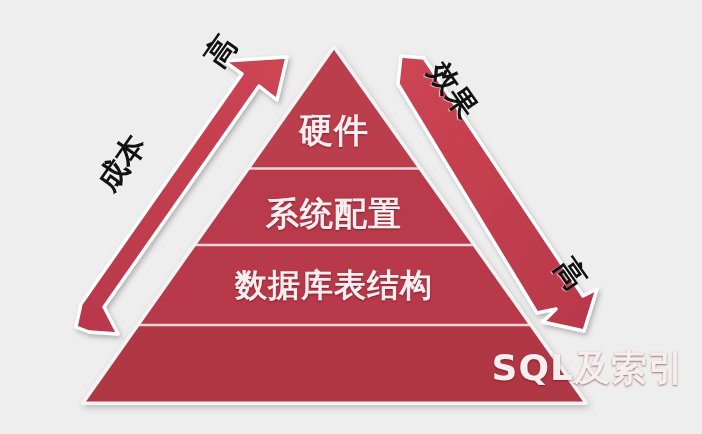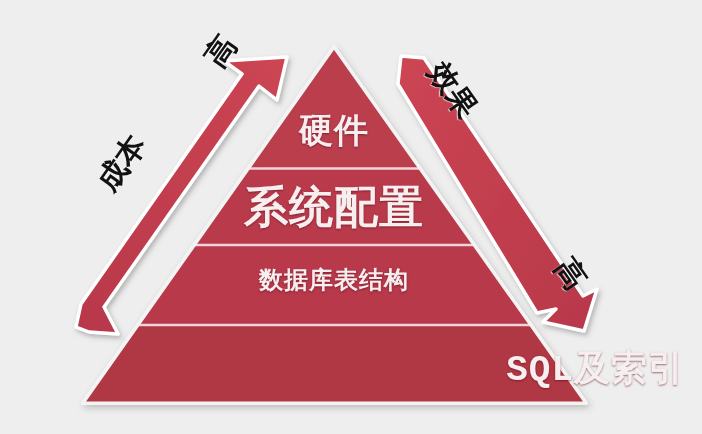--- a/index.html
+++ b/index.html
@@ -29,36 +29,35 @@
   }
   .tier-label {
     position: absolute;
     color: #f7eef0;
     font-weight: bold;
     text-align: center;
     white-space: nowrap;
     letter-spacing: 1px;
     text-shadow: 0 1px 2px rgba(90,10,20,0.55);
     pointer-events: none;
-    font-family: Liberation Mono, monospace;
   }
   #tier-label-0 {
     left: 0; right: 0;
     top: 108px;
     font-size: 34px;
   }
   #tier-label-1 {
     left: 0; right: 0;
-    top: 178px;
-    font-size: 44px;
+    top: 192px;
+    font-size: 33px;
   }
   #tier-label-2 {
     left: 0; right: 0;
     top: 264px;
-    font-size: 24px;
+    font-size: 32px;
   }
   #tier-label-3 {
     left: 0; right: 0;
     top: 344px;
     font-size: 36px;
     text-align: right;
   }
   
   .tier-label > span {
     display: inline-block;

